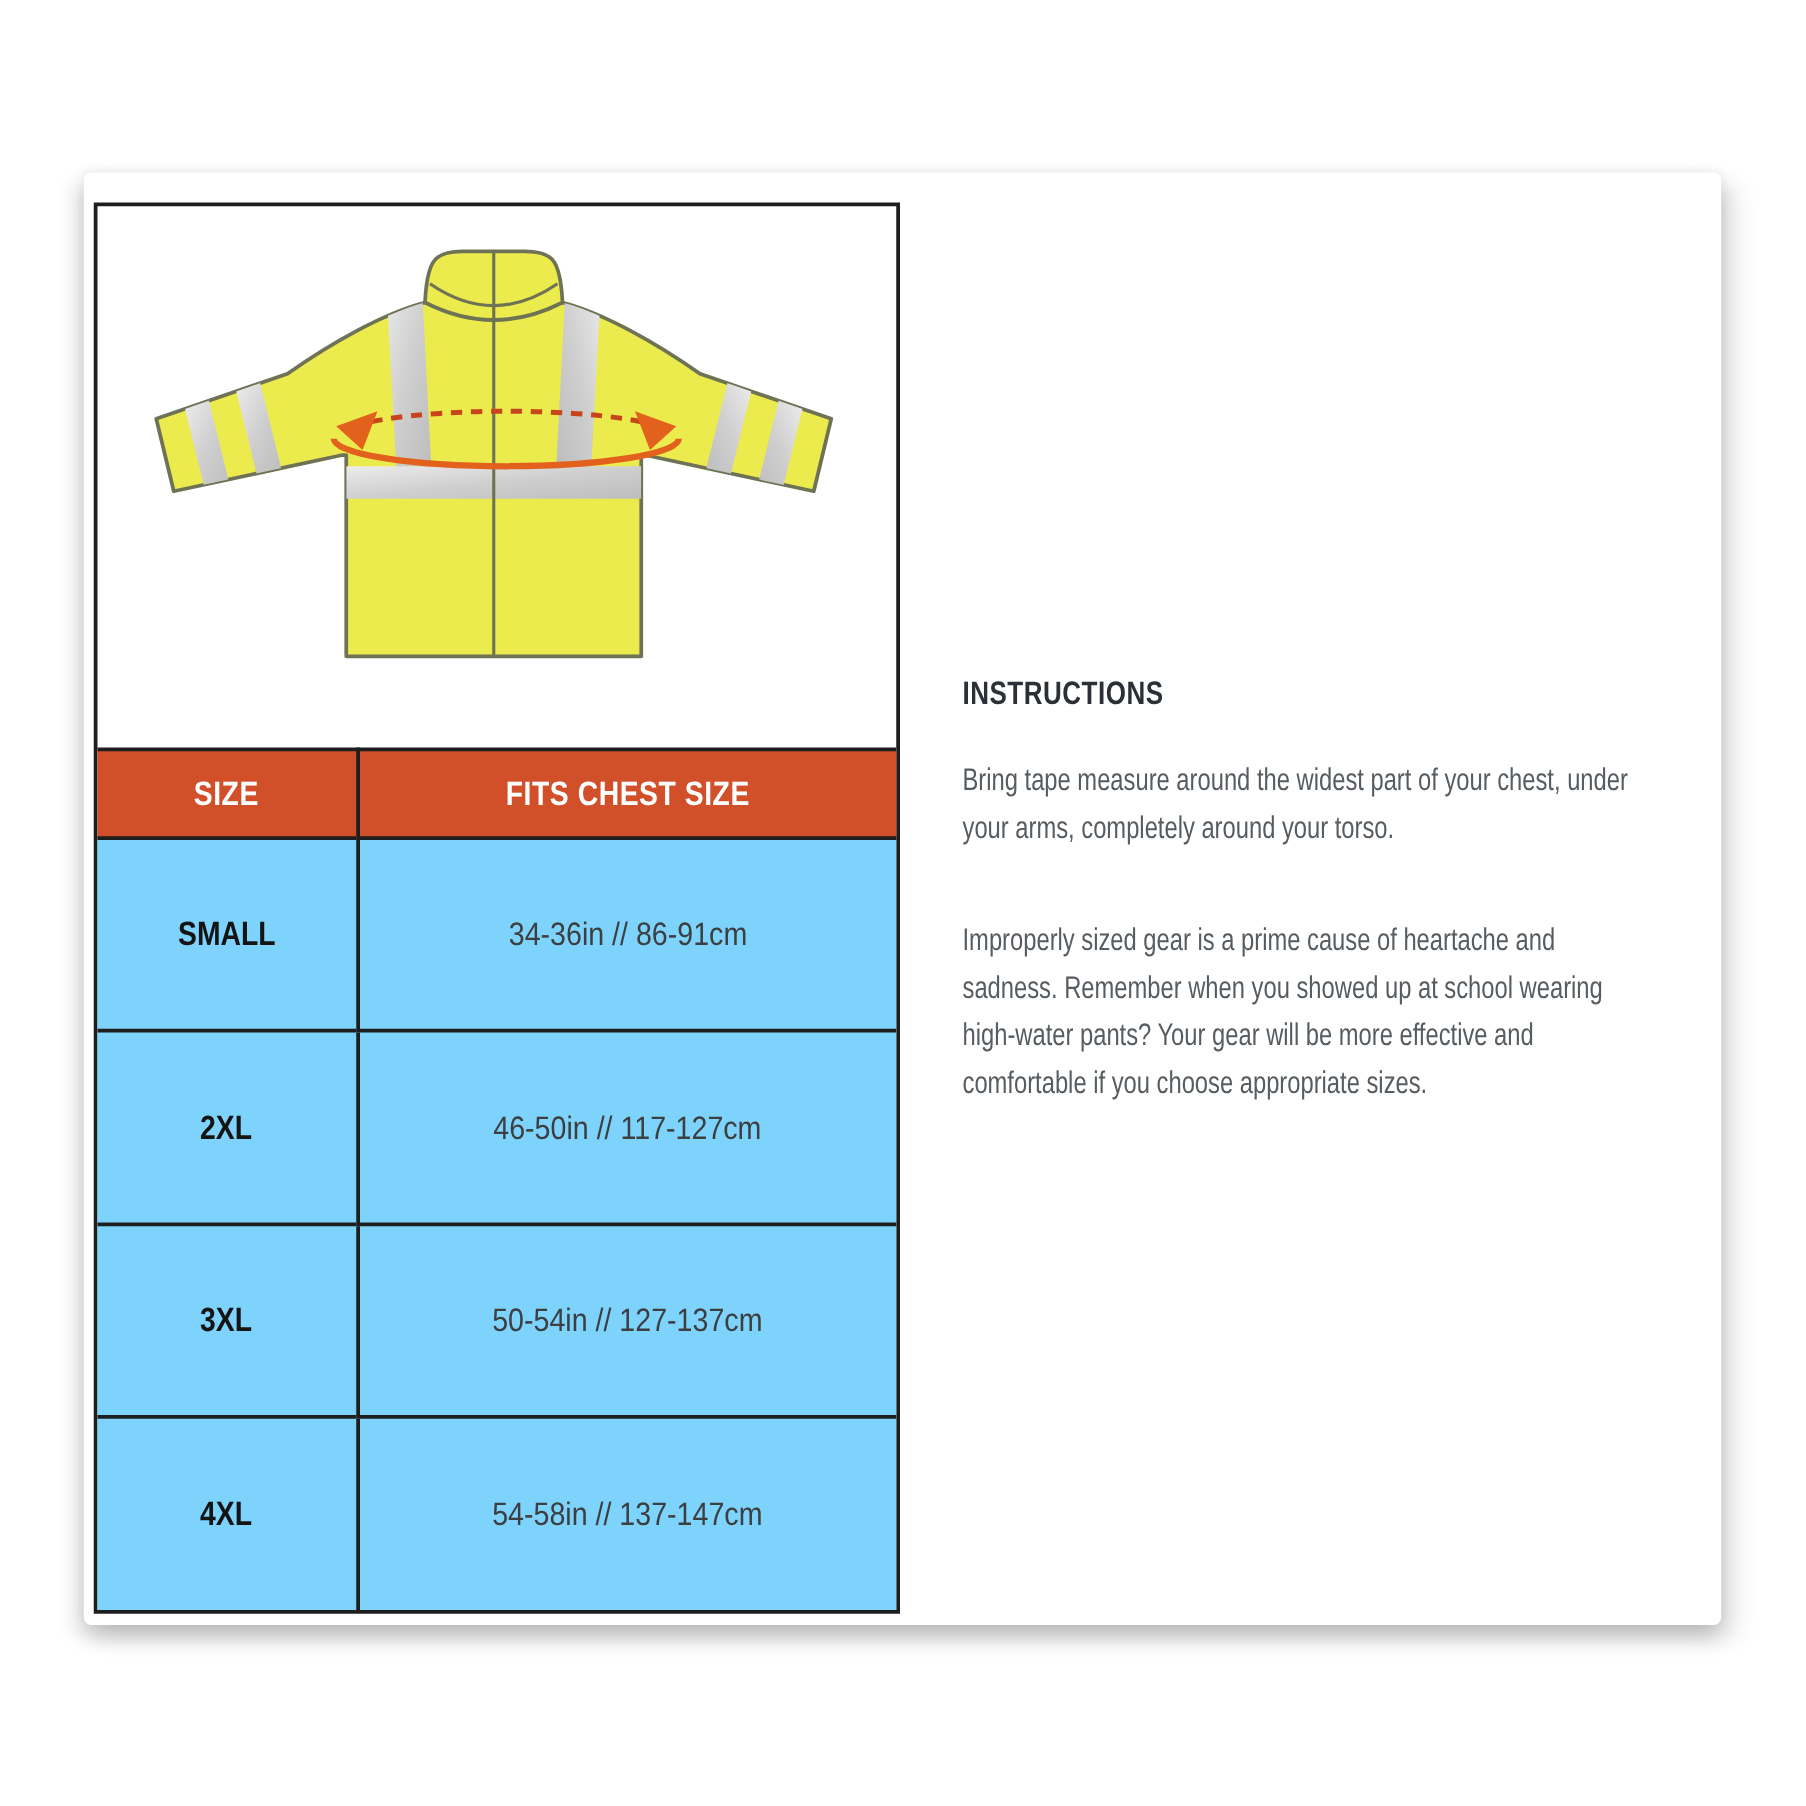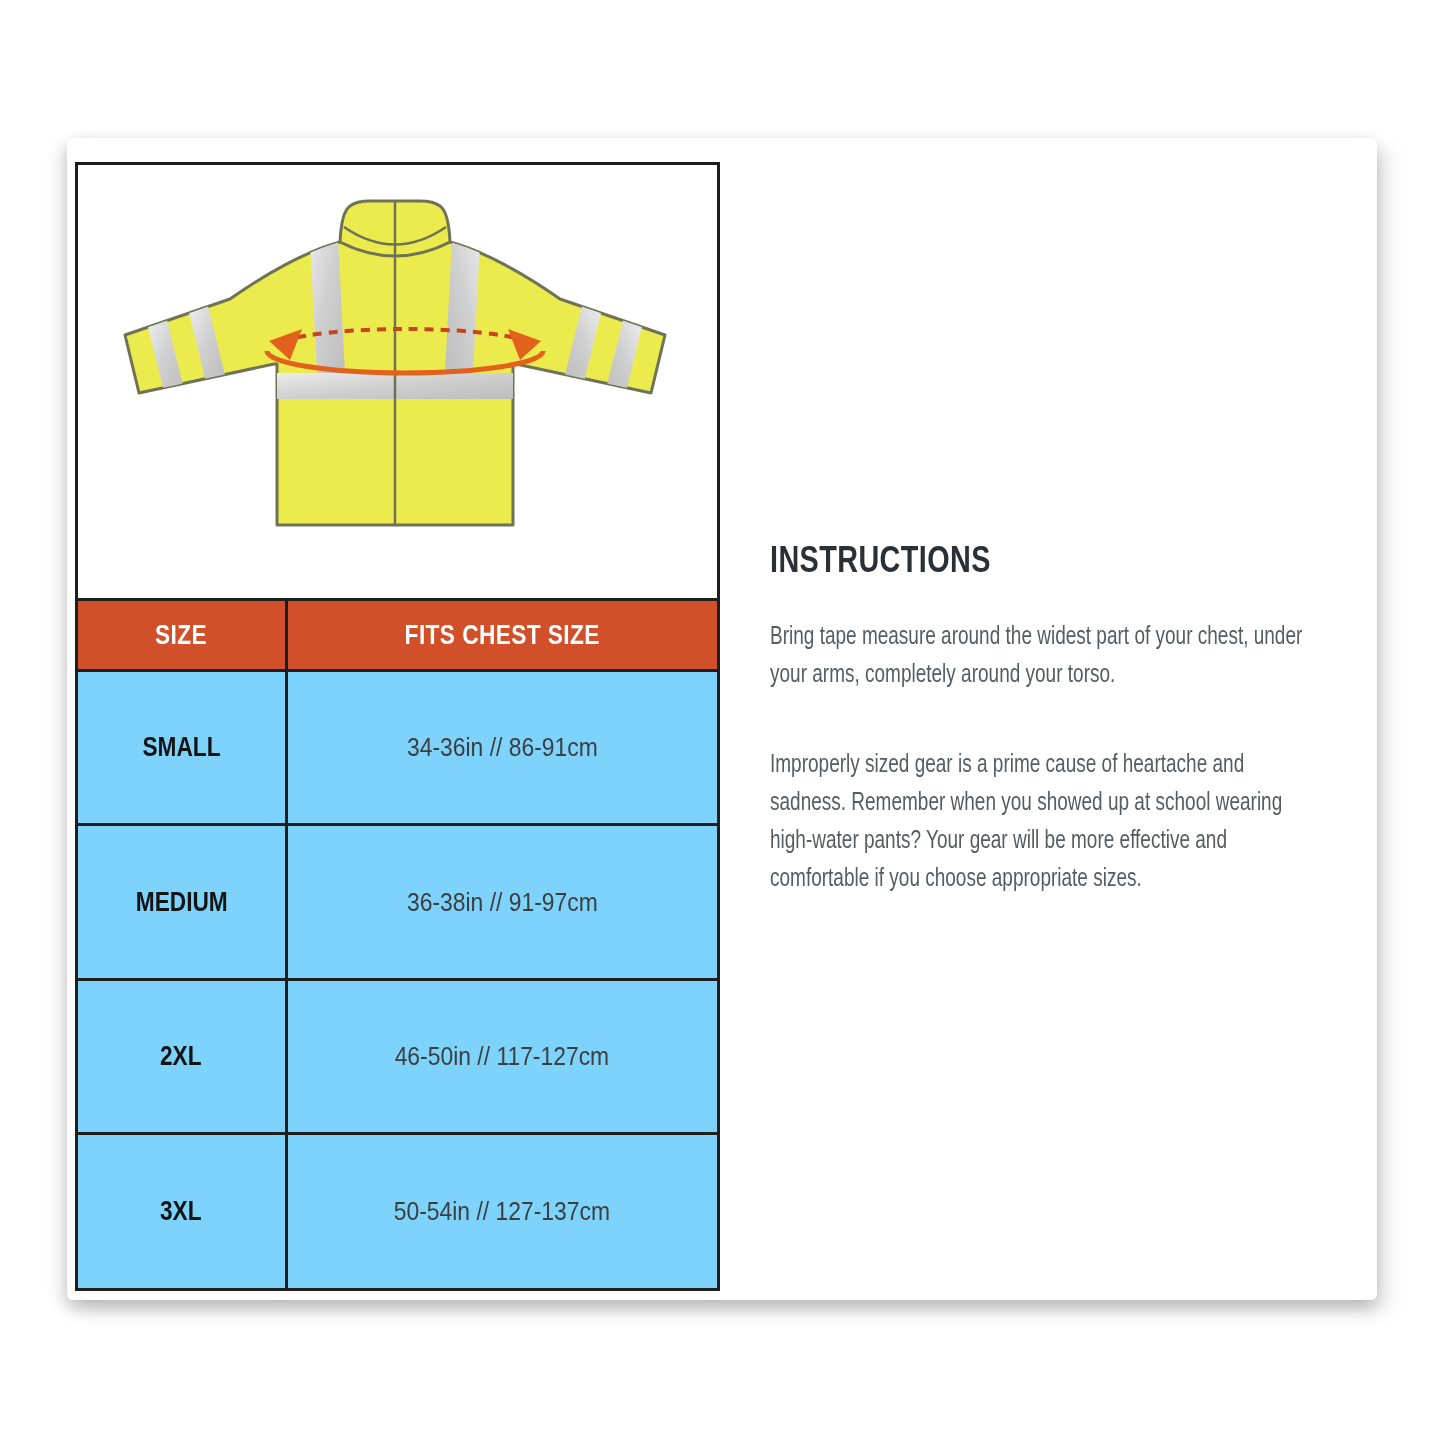--- a/index.html
+++ b/index.html
@@ -49,21 +49,21 @@
   .cnd{display:inline-block;transform:scaleX(.84);transform-origin:center;white-space:nowrap;}
   th .cnd{
     color:#ffffff;font-weight:bold;font-size:27px;letter-spacing:.5px;
   }
   td .size-label{font-weight:bold;font-size:27px;color:#141414;}
   td .chest-value{font-weight:400;font-size:26px;color:#3c3e40;transform:scaleX(.88);}
   .instructions{
     position:absolute;left:703px;top:402px;width:640px;
   }
   .instructions h2{
-    margin:0 0 36px 0;font-size:36px;line-height:1.1;font-weight:bold;
+    margin:0 0 36px 0;font-size:26px;line-height:1.1;font-weight:bold;
     color:var(--heading-text);
   }
   .cnd-h{display:inline-block;transform:scaleX(.8);transform-origin:left center;letter-spacing:.5px;white-space:nowrap;}
   .instructions p{
     margin:0 0 52px 0;font-size:25px;line-height:38px;font-weight:400;
     color:var(--body-text);white-space:pre-line;width:800px;
     transform:scaleX(.76);transform-origin:left top;letter-spacing:0;
   }
 </style>
 </head>
@@ -131,30 +131,30 @@
             <span class="cnd">FITS CHEST SIZE</span>
           </th>
         </tr>
       </thead>
       <tbody id="size-rows">
           <tr>
             <td><span class="cnd size-label">SMALL</span></td>
             <td><span class="cnd chest-value">34-36in // 86-91cm</span></td>
           </tr>
           <tr>
-            <td><span class="cnd size-label">MEDIUM</span></td>
-            <td><span class="cnd chest-value">36-38in // 91-97cm</span></td>
-          </tr>
-          <tr>
             <td><span class="cnd size-label">2XL</span></td>
             <td><span class="cnd chest-value">46-50in // 117-127cm</span></td>
           </tr>
           <tr>
             <td><span class="cnd size-label">3XL</span></td>
             <td><span class="cnd chest-value">50-54in // 127-137cm</span></td>
+          </tr>
+          <tr>
+            <td><span class="cnd size-label">4XL</span></td>
+            <td><span class="cnd chest-value">54-58in // 137-147cm</span></td>
           </tr>
         </tbody>
     </table>
 
   </div>
 
   <div class="instructions">
     <h2>
       <span class="cnd-h">INSTRUCTIONS</span>
     </h2>

